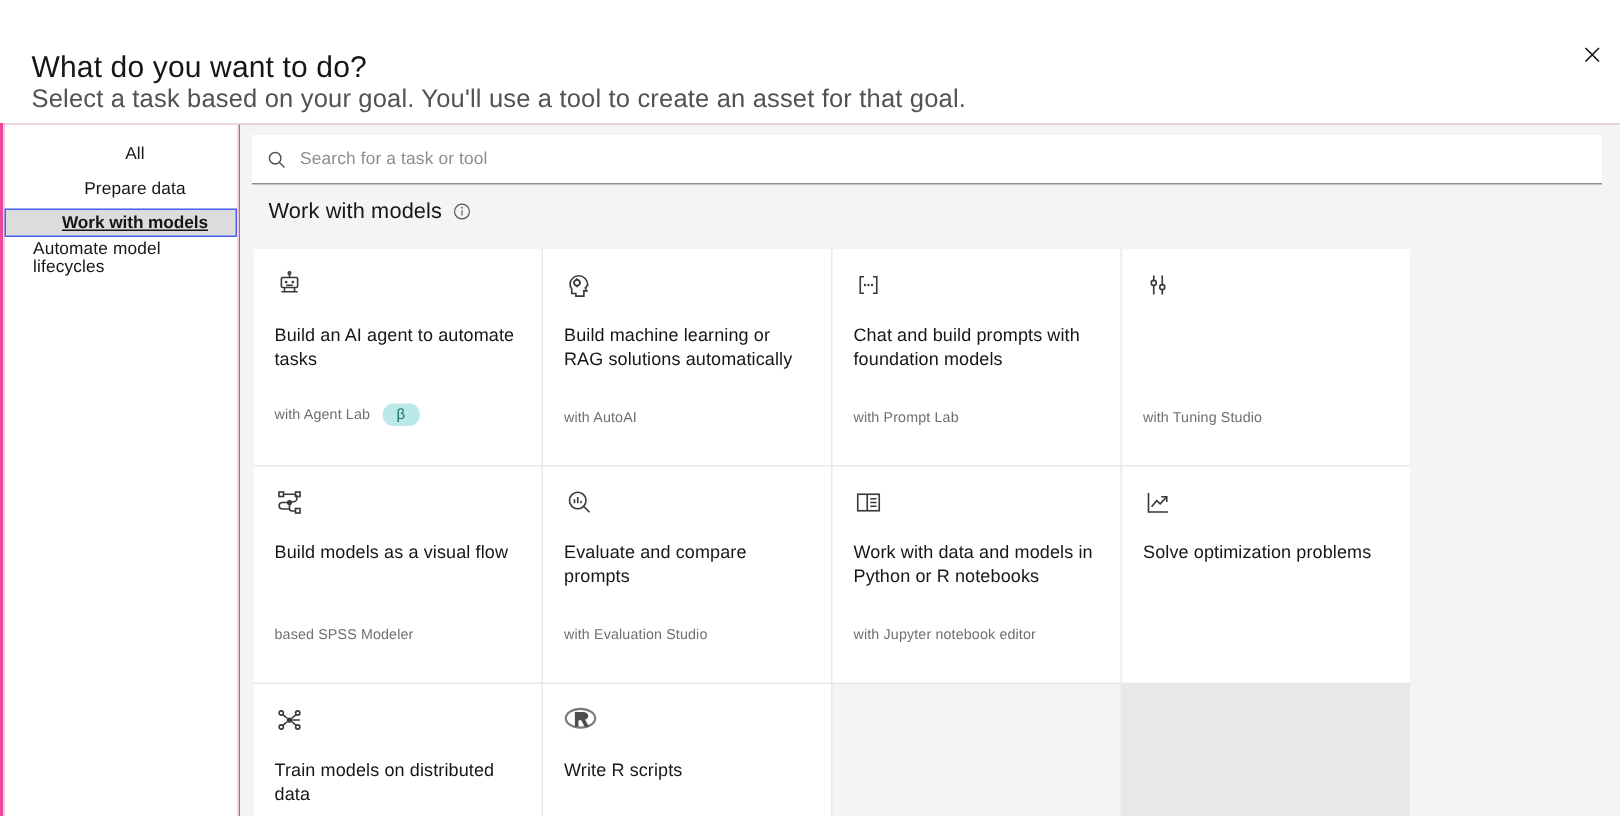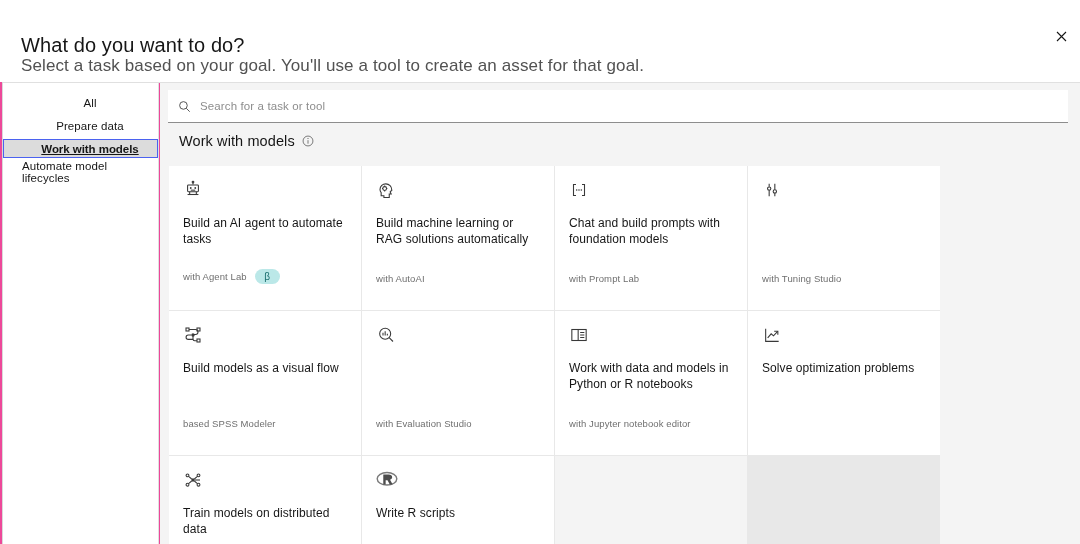--- a/index.html
+++ b/index.html
@@ -427,20 +427,21 @@
         </div>
 
         <div class="card">
           <div class="card-icon">
             <svg width="20" height="20" viewBox="0 0 24 24" fill="none" stroke="#393939" stroke-width="1.3">
               <circle cx="11" cy="10.4" r="6.6"></circle>
               <path d="M15.8 15.2 L20.4 19.8"></path>
               <path d="M8.4 12.6 V9.4 M11 12.6 V7.6 M13.6 12.6 V10.6"></path>
             </svg>
           </div>
+          <div class="card-title">Evaluate and compare prompts</div>
           <div class="card-foot">
             <span class="card-tool">with Evaluation Studio</span>
           </div>
         </div>
 
         <div class="card">
           <div class="card-icon">
             <svg width="20" height="20" viewBox="0 0 24 24" fill="none" stroke="#393939" stroke-width="1.3">
               <rect x="3.4" y="5.4" width="17.2" height="13.2"></rect>
               <path d="M11 5.4 V18.6"></path>

